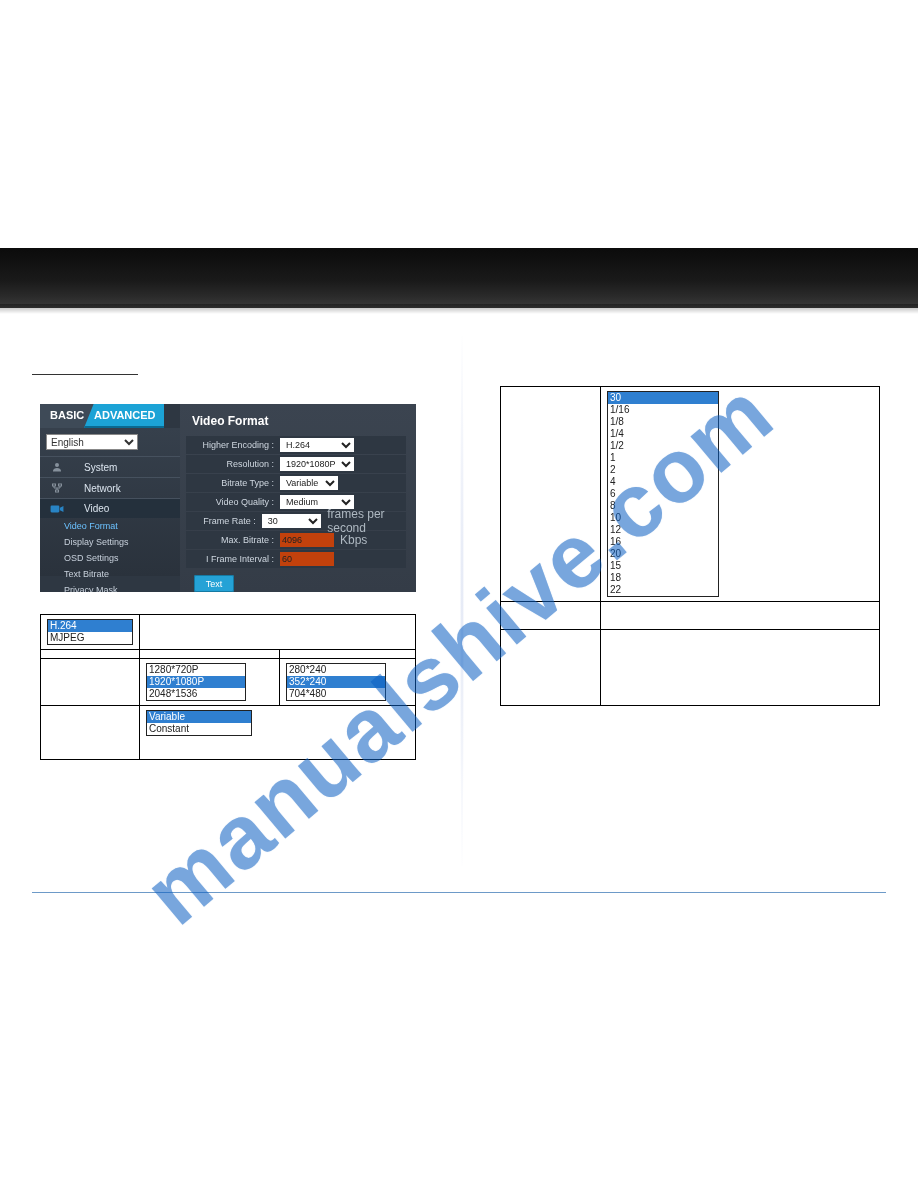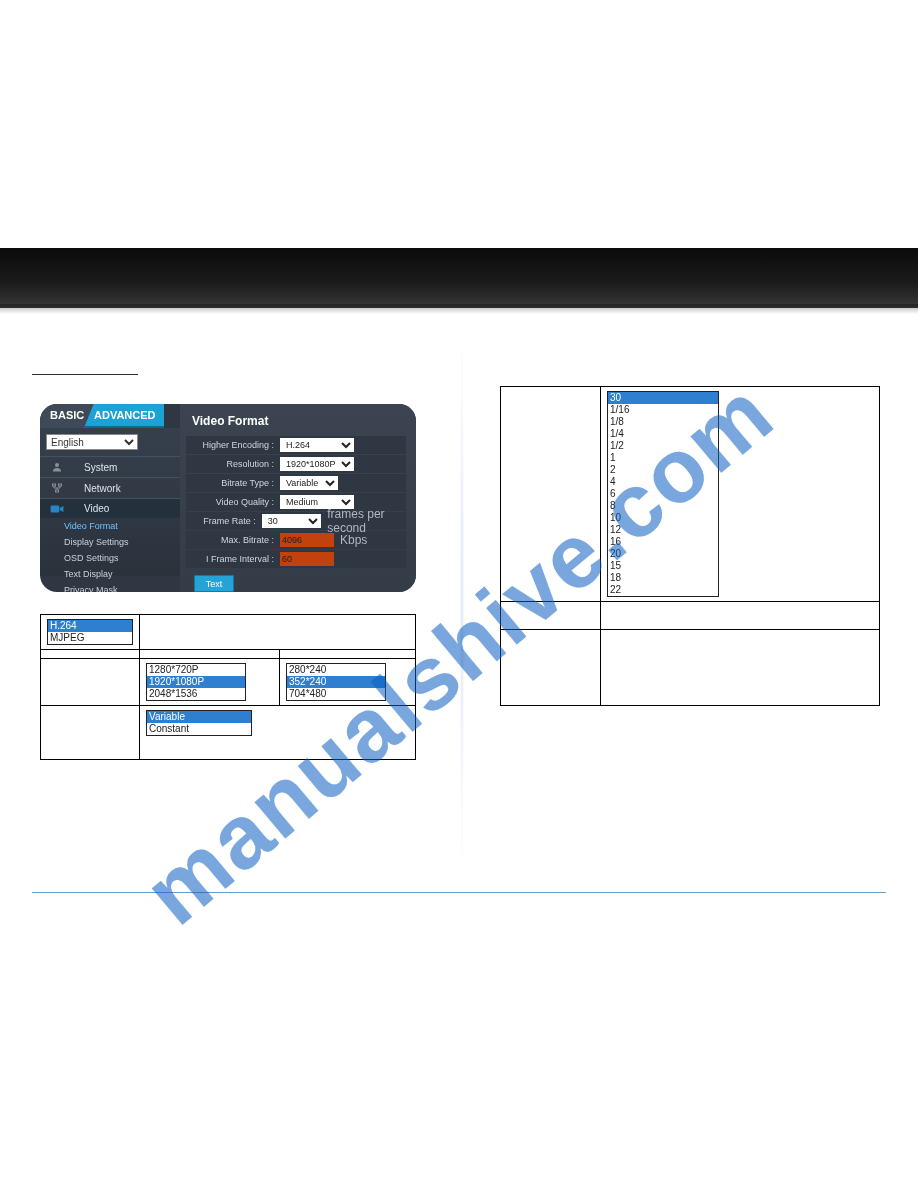--- a/index.html
+++ b/index.html
@@ -84,21 +84,20 @@
 
   
   .appshot {
     position: absolute;
     left: 40px; top: 404px;
     width: 376px; height: 188px;
     background: var(--panel-dark-2);
     color: #e8eef5;
     font-size: 10px;
     overflow: hidden;
-    border-radius: 17px;
   }
   .appshot .tabs {
     display: flex; height: 24px;
   }
   .appshot .tab {
     padding: 5px 10px 0 10px; font-size: 11px; font-weight: 700; color: #fff;
     position: relative;
   }
   .appshot .tab.basic {
     background: var(--tab-gray);
@@ -227,21 +226,21 @@
                 <rect x="1" y="2" width="15" height="12" rx="2"></rect>
                 <path d="M17 6l6-3v10l-6-3z"></path>
               </svg>
           </span>
           <span>Video</span>
         </div>
         <div class="submenu">
           <div class="sitem active">Video Format</div>
           <div class="sitem">Display Settings</div>
           <div class="sitem">OSD Settings</div>
-          <div class="sitem">Text Display</div>
+          <div class="sitem">Text Bitrate</div>
           <div class="sitem">Privacy Mask</div>
 
         </div>
       </div>
     </div>
 
     <div class="right">
       <div class="title">Video Format</div>
       <div class="form">
         <div class="row">

